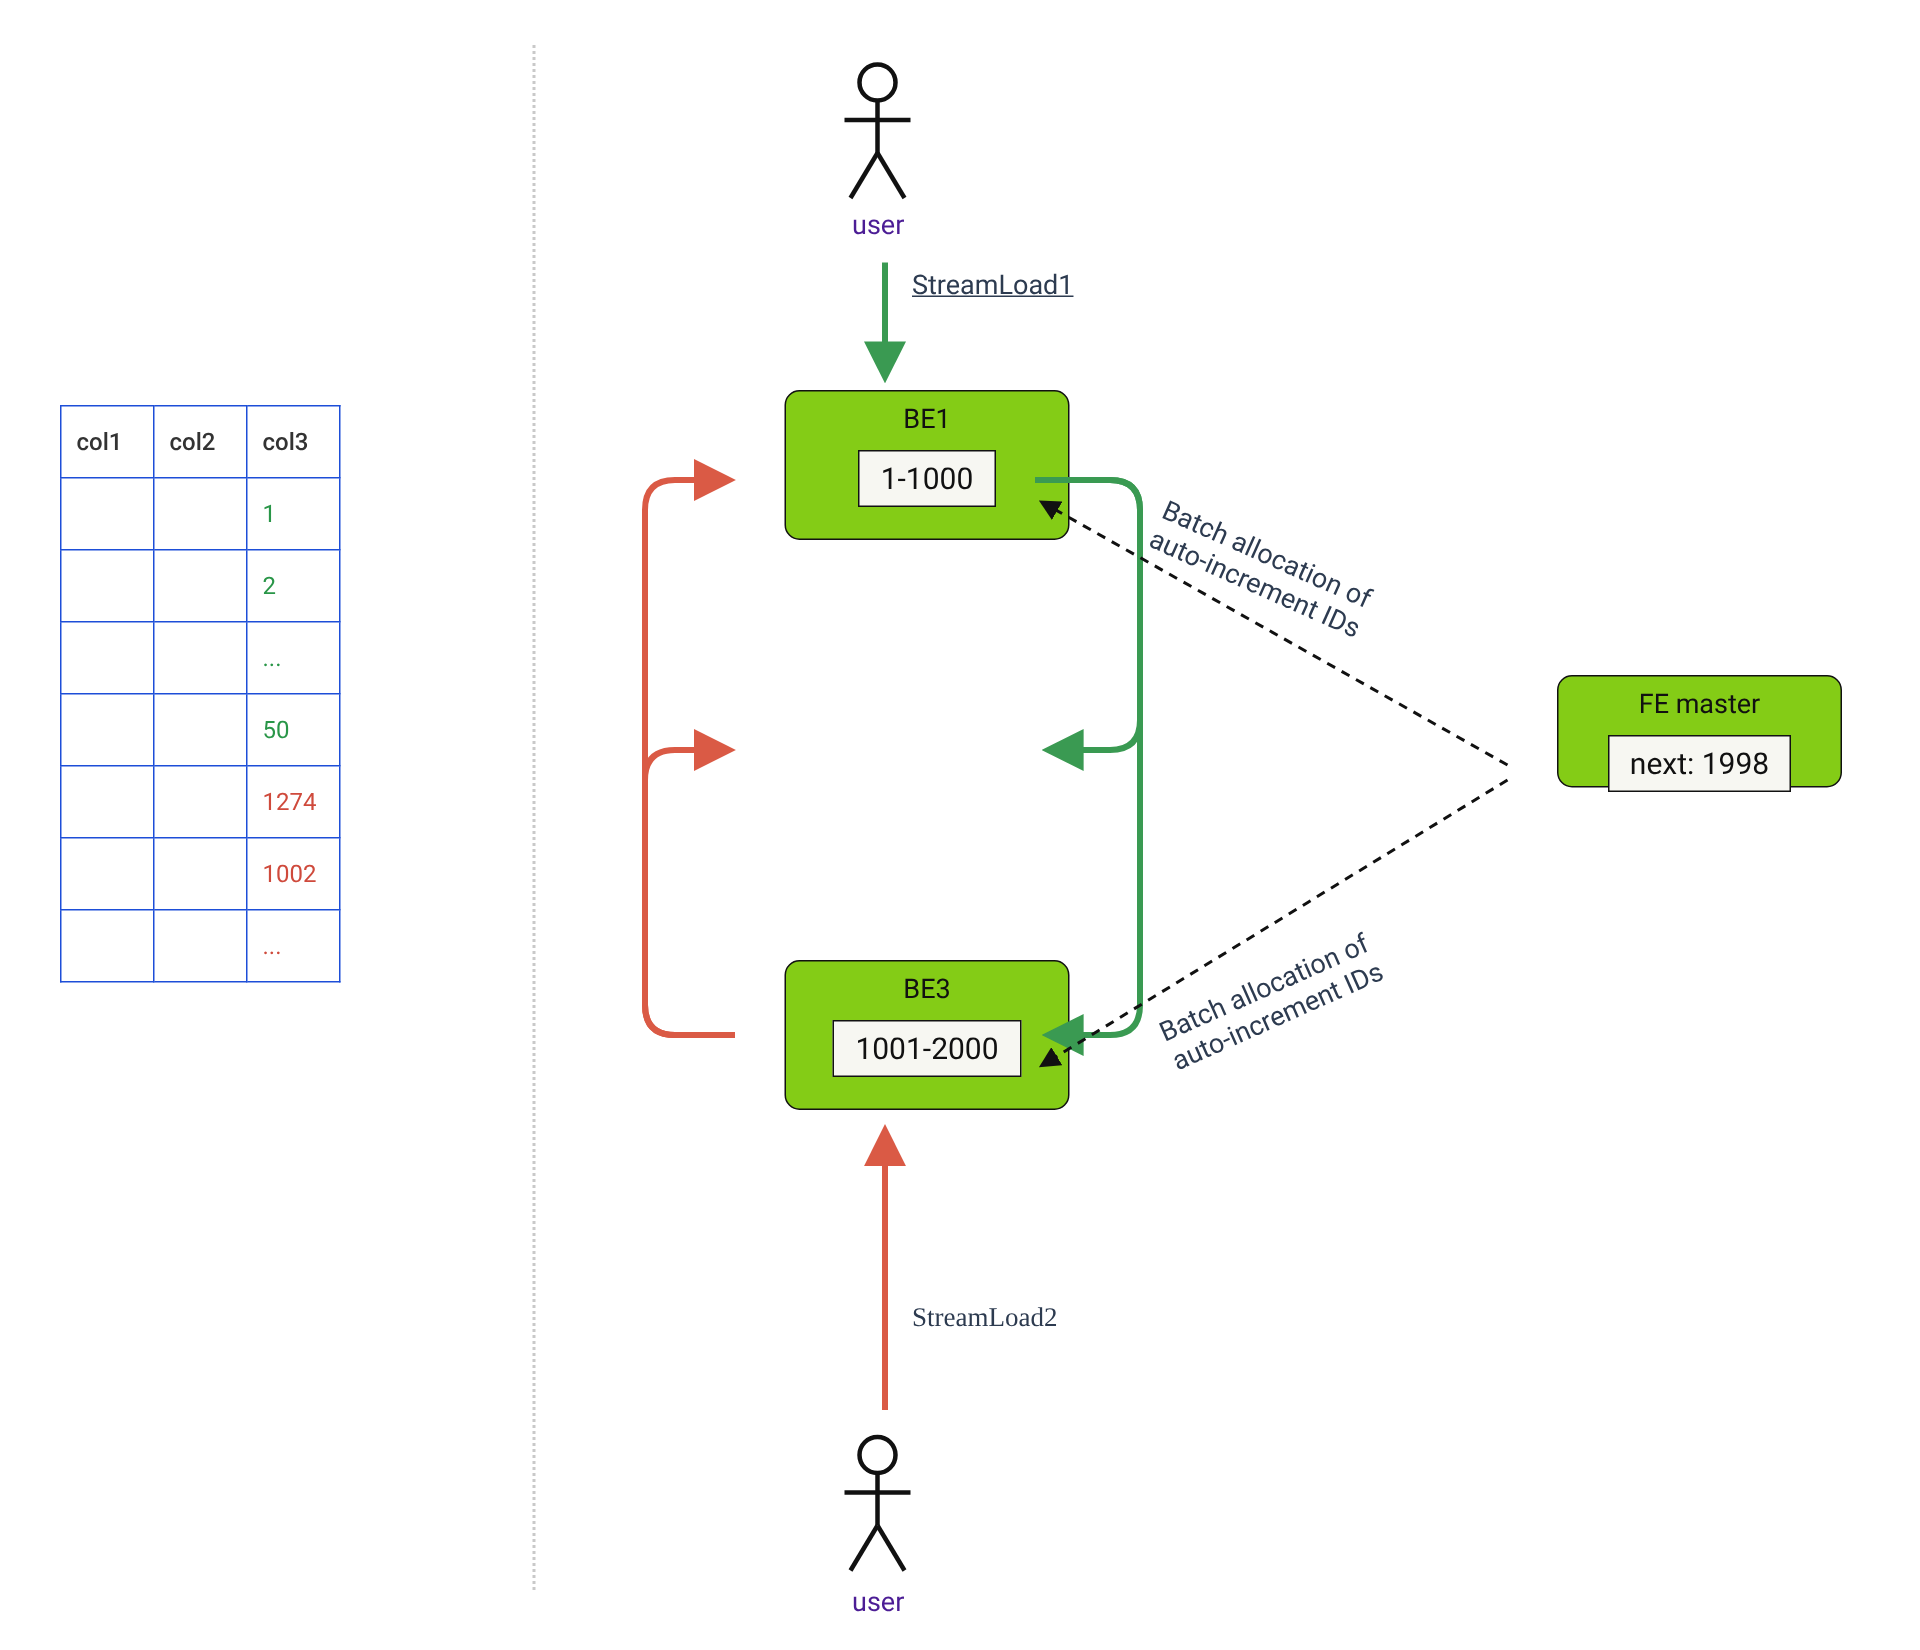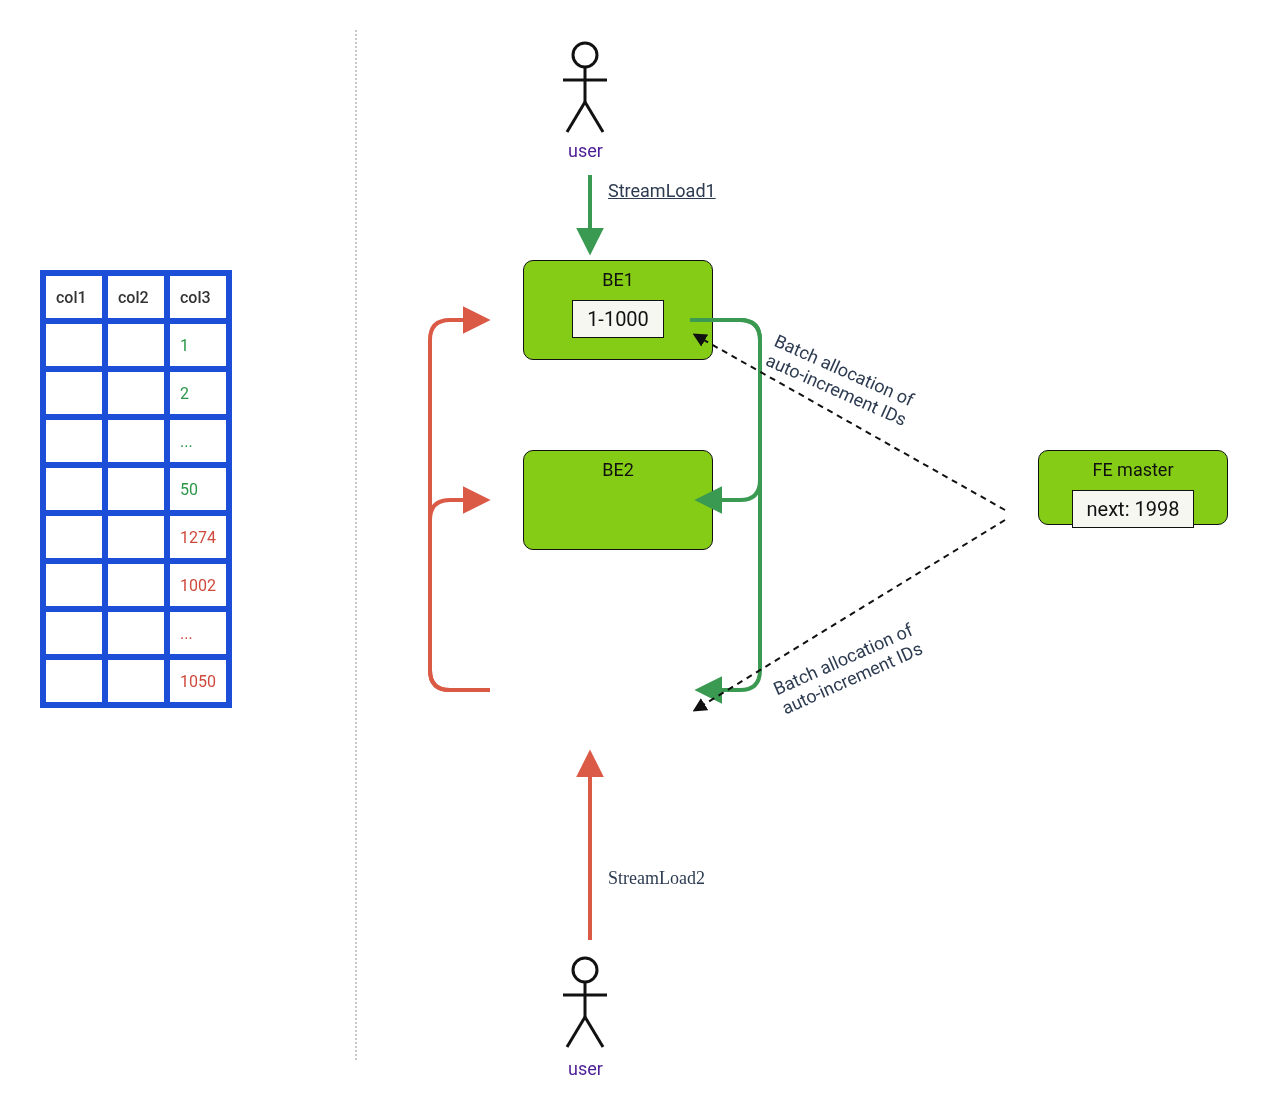--- a/index.html
+++ b/index.html
@@ -19,21 +19,21 @@
   }
   
   .tbl {
     position: absolute;
     left: 40px;
     top: 270px;
     border-collapse: collapse;
     font-size: 16px;
   }
   .tbl th, .tbl td {
-    border: 6px solid #1d4ed8;
+    border: 1px solid #1d4ed8;
     width: 62px;
     height: 48px;
     text-align: left;
     padding: 0 10px;
     font-weight: 400;
   }
   .tbl th {
     font-weight: 500;
   }
   .green { color: #299648; font-weight: 600; }
@@ -129,25 +129,20 @@
         <tr>
           <td></td>
           <td></td>
           <td class="red">1002</td>
         </tr>
         <tr>
           <td></td>
           <td></td>
           <td class="red">...</td>
         </tr>
-        <tr>
-          <td></td>
-          <td></td>
-          <td class="red">1050</td>
-        </tr>
       </tbody>
   </table>
 
   <div class="divider"></div>
 
   <svg class="stick" style="left:555px; top:40px;" width="60" height="100">
     <circle cx="30" cy="15" r="12" fill="none" stroke="#111" stroke-width="3"></circle>
     <line x1="30" y1="27" x2="30" y2="62" stroke="#111" stroke-width="3"></line>
     <line x1="8" y1="40" x2="52" y2="40" stroke="#111" stroke-width="3"></line>
     <line x1="30" y1="62" x2="12" y2="92" stroke="#111" stroke-width="3"></line>
@@ -164,24 +159,25 @@
     <line x1="30" y1="62" x2="48" y2="92" stroke="#111" stroke-width="3"></line>
   </svg>
   <div class="user-label" style="left:568px; top:1058px;">user</div>
   <div class="flow-label" style="left:608px; top:868px;font-family:Liberation Serif, serif;">StreamLoad2</div>
 
   <div class="node" style="left:495px; top:260px; width:190px; height:100px;">
     <div>BE1</div>
     <div class="inner">1-1000</div>
   </div>
 
-  <div class="node" style="left:495px; top:450px; width:190px; height:100px;">
-    <div>BE2</div>
-  </div>
-
+
+  <div class="node" style="left:495px; top:640px; width:190px; height:100px;">
+    <div>BE3</div>
+    <div class="inner">1001-2000</div>
+  </div>
 
   <div class="node" style="left:1010px; top:450px; width:190px; height:75px;">
     <div>FE master</div>
     <div class="inner">next: 1998</div>
   </div>
 
   <div class="angled" style="left:780px; top:330px; transform: rotate(24deg); transform-origin: left top;">
     <div>Batch allocation of</div>
     <div>auto-increment IDs</div>
   </div>

